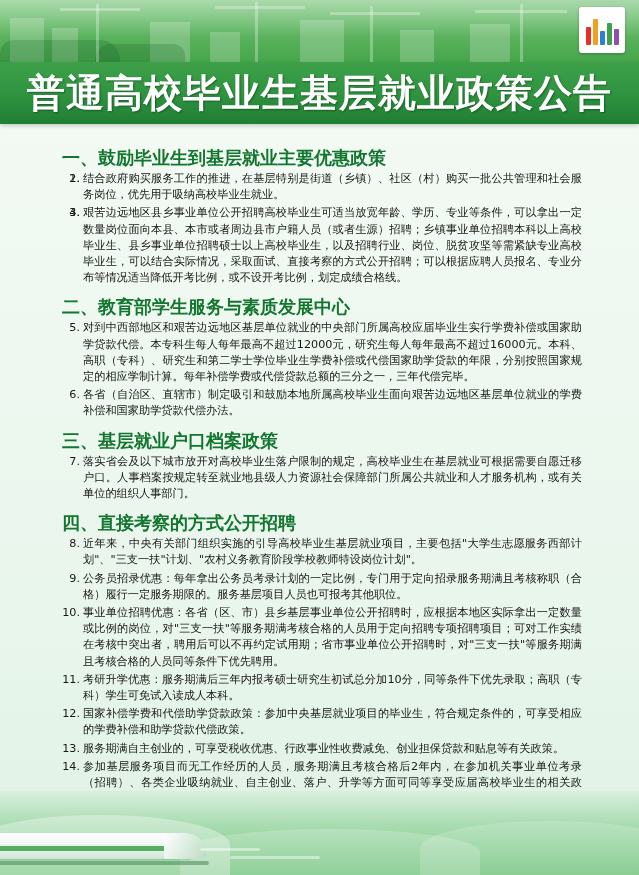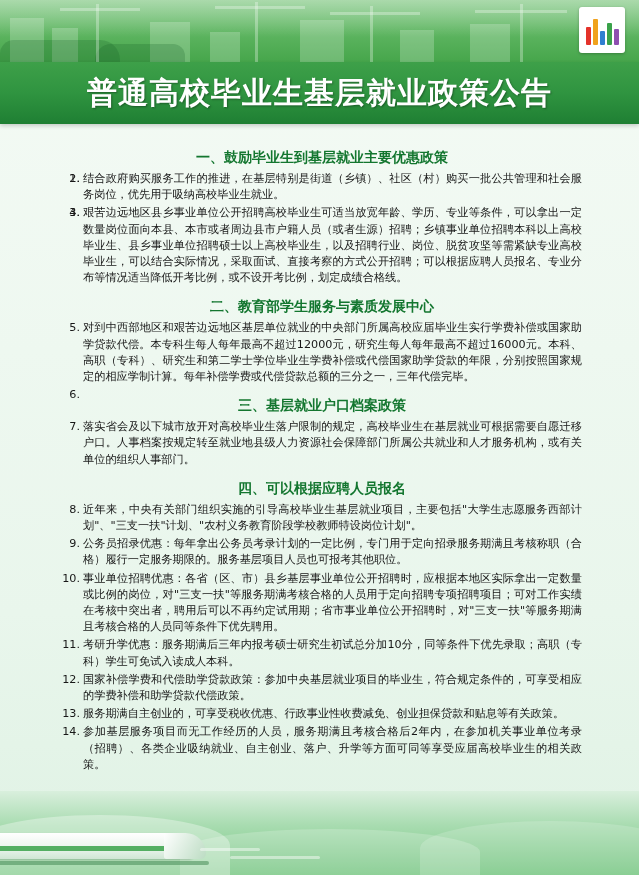--- a/index.html
+++ b/index.html
@@ -39,34 +39,33 @@
   .logo i{display:block;width:5px;border-radius:1px;}
 
   
   .titlewrap{
     position:absolute;left:0;top:62px;width:639px;height:62px;
     background:linear-gradient(180deg,#3ea049 0%,#2f9440 50%,#1f7f33 100%);
     display:flex;align-items:center;justify-content:center;
     box-shadow:0 2px 4px rgba(0,0,0,.18);
   }
   .title{
-    font-size:30px;font-weight:bold;color:#ffffff;letter-spacing:1px;
+    font-size:38px;font-weight:bold;color:#ffffff;letter-spacing:1px;
     text-shadow:1px 1px 2px rgba(0,0,0,.35);
     font-family:Liberation Sans, sans-serif;
   }
 
   
   .content{
     position:absolute;left:62px;top:148px;width:520px;
     color:#1d1d1d;
   }
   .sec-head{
-    color:#13762f;font-weight:bold;font-size:14px;line-height:19px;
+    color:#13762f;font-weight:bold;font-size:18px;line-height:19px;
     margin:11px 0 4px 0;
-    text-align:center;
   }
   .sec-head:first-child{margin-top:0;}
   ol{margin:0;padding:0;list-style:none;}
   li{
     position:relative;font-size:11.2px;line-height:16.2px;
     padding-left:21px;margin-bottom:2px;text-align:justify;color:#171717;
   }
   li .num{position:absolute;left:0;top:0;width:18px;text-align:right;}
 
   
@@ -153,29 +152,29 @@
     <ol>
       <li><span class="num">1.</span></li>
       <li><span class="num">2.</span><span>结合政府购买服务工作的推进，在基层特别是街道（乡镇）、社区（村）购买一批公共管理和社会服务岗位，优先用于吸纳高校毕业生就业。</span></li>
       <li><span class="num">3.</span></li>
       <li><span class="num">4.</span><span>艰苦边远地区县乡事业单位公开招聘高校毕业生可适当放宽年龄、学历、专业等条件，可以拿出一定数量岗位面向本县、本市或者周边县市户籍人员（或者生源）招聘；乡镇事业单位招聘本科以上高校毕业生、县乡事业单位招聘硕士以上高校毕业生，以及招聘行业、岗位、脱贫攻坚等需紧缺专业高校毕业生，可以结合实际情况，采取面试、直接考察的方式公开招聘；可以根据应聘人员报名、专业分布等情况适当降低开考比例，或不设开考比例，划定成绩合格线。</span></li>
     </ol>
 
     <div class="sec-head">二、教育部学生服务与素质发展中心</div>
     <ol>
       <li><span class="num">5.</span><span>对到中西部地区和艰苦边远地区基层单位就业的中央部门所属高校应届毕业生实行学费补偿或国家助学贷款代偿。本专科生每人每年最高不超过12000元，研究生每人每年最高不超过16000元。本科、高职（专科）、研究生和第二学士学位毕业生学费补偿或代偿国家助学贷款的年限，分别按照国家规定的相应学制计算。每年补偿学费或代偿贷款总额的三分之一，三年代偿完毕。</span></li>
-      <li><span class="num">6.</span></li>
+      <li><span class="num">6.</span><span>各省（自治区、直辖市）制定吸引和鼓励本地所属高校毕业生面向艰苦边远地区基层单位就业的学费补偿和国家助学贷款代偿办法。</span></li>
     </ol>
 
     <div class="sec-head">三、基层就业户口档案政策</div>
     <ol>
       <li><span class="num">7.</span><span>落实省会及以下城市放开对高校毕业生落户限制的规定，高校毕业生在基层就业可根据需要自愿迁移户口。人事档案按规定转至就业地县级人力资源社会保障部门所属公共就业和人才服务机构，或有关单位的组织人事部门。</span></li>
     </ol>
 
-    <div class="sec-head">四、可以根据应聘人员报名</div>
+    <div class="sec-head">四、直接考察的方式公开招聘</div>
     <ol>
       <li><span class="num">8.</span><span>近年来，中央有关部门组织实施的引导高校毕业生基层就业项目，主要包括"大学生志愿服务西部计划"、"三支一扶"计划、"农村义务教育阶段学校教师特设岗位计划"。</span></li>
     </ol>
 
     <ol>
       <li><span class="num">9.</span><span>公务员招录优惠：每年拿出公务员考录计划的一定比例，专门用于定向招录服务期满且考核称职（合格）履行一定服务期限的。服务基层项目人员也可报考其他职位。</span></li>
       <li><span class="num">10.</span><span>事业单位招聘优惠：各省（区、市）县乡基层事业单位公开招聘时，应根据本地区实际拿出一定数量或比例的岗位，对"三支一扶"等服务期满考核合格的人员用于定向招聘专项招聘项目；可对工作实绩在考核中突出者，聘用后可以不再约定试用期；省市事业单位公开招聘时，对"三支一扶"等服务期满且考核合格的人员同等条件下优先聘用。</span></li>
       <li><span class="num">11.</span><span>考研升学优惠：服务期满后三年内报考硕士研究生初试总分加10分，同等条件下优先录取；高职（专科）学生可免试入读成人本科。</span></li>
       <li><span class="num">12.</span><span>国家补偿学费和代偿助学贷款政策：参加中央基层就业项目的毕业生，符合规定条件的，可享受相应的学费补偿和助学贷款代偿政策。</span></li>
       <li><span class="num">13.</span><span>服务期满自主创业的，可享受税收优惠、行政事业性收费减免、创业担保贷款和贴息等有关政策。</span></li>

